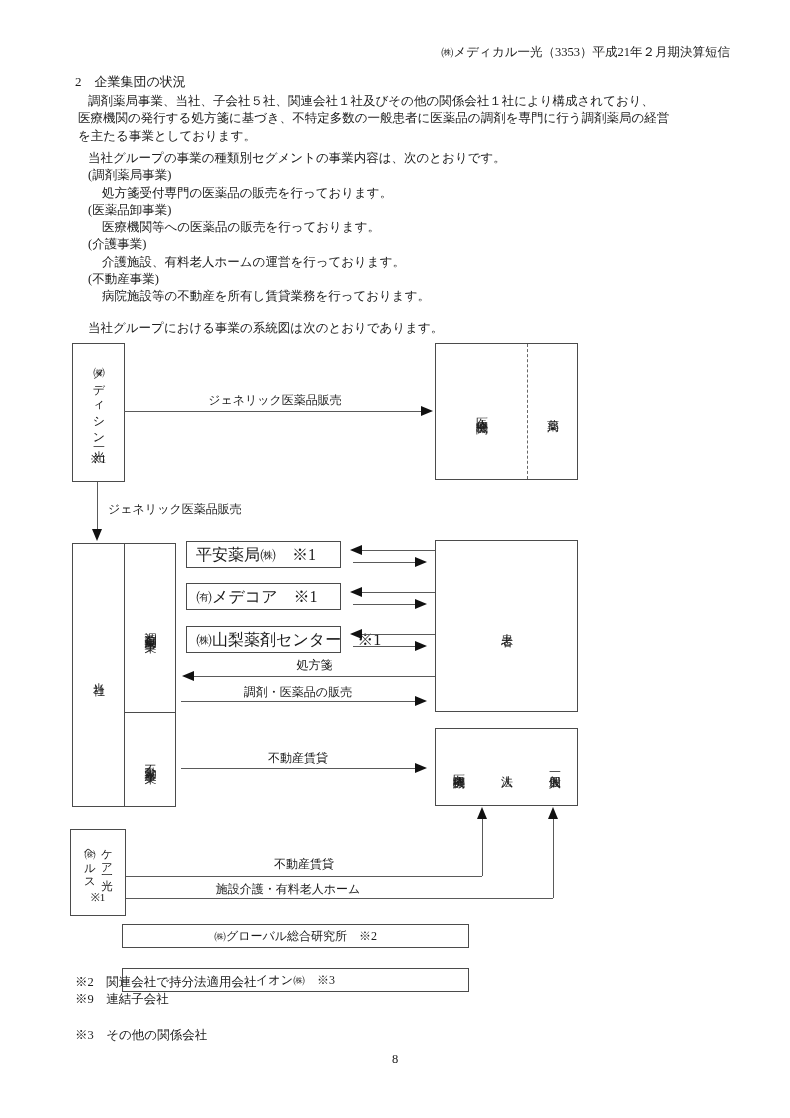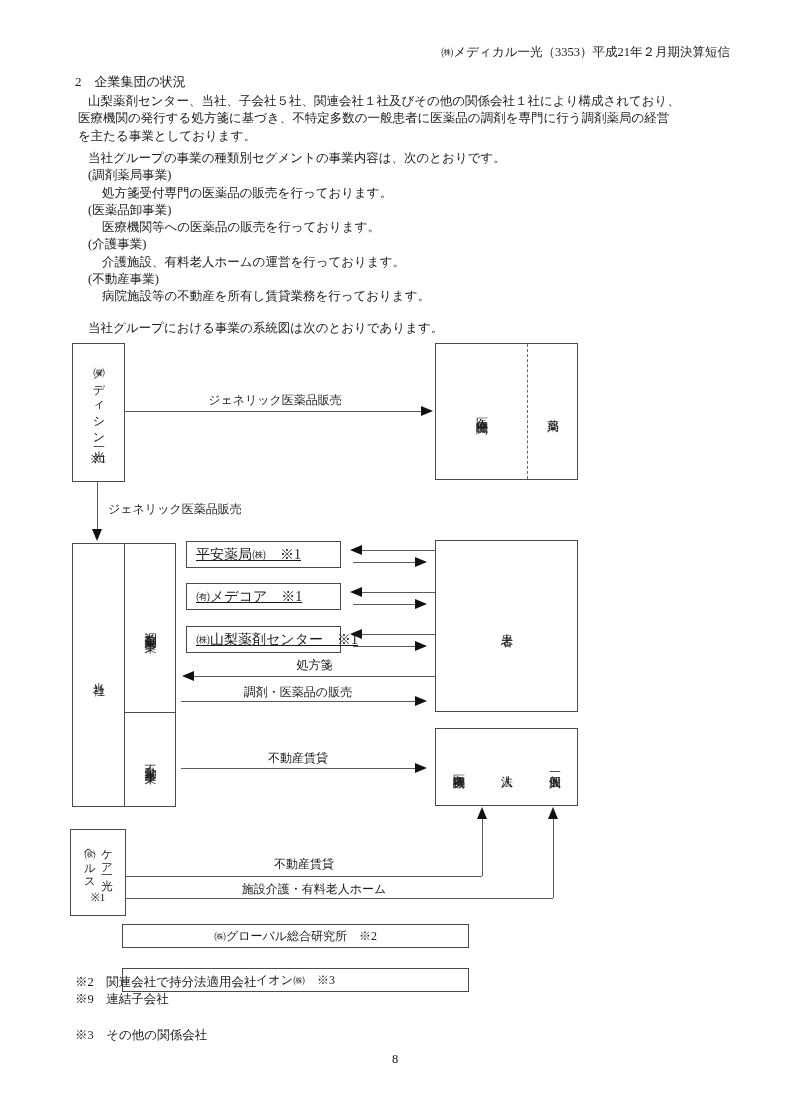--- a/index.html
+++ b/index.html
@@ -42,21 +42,21 @@
   .box-b { left: 435px; top: 343px; width: 143px; height: 137px; display: flex; }
   .box-b .b-left  { width: 92px; border-right: 1px dashed #666; display: flex; align-items: center; justify-content: center; }
   .box-b .b-right { flex: 1; display: flex; align-items: center; justify-content: center; }
 
   .box-c { left: 72px; top: 543px; width: 104px; height: 264px; display: flex; }
   .c-left { width: 52px; border-right: 1px solid #4b4b4b; display: flex; align-items: center; justify-content: center; }
   .c-right { flex: 1; display: flex; flex-direction: column; }
   .c-rt { height: 169px; border-bottom: 1px solid #4b4b4b; display: flex; align-items: center; justify-content: center; }
   .c-rb { flex: 1; display: flex; align-items: center; justify-content: center; }
 
-  .box-d { left: 186px; width: 155px; height: 27px; font-size: 14px; line-height: 25px; padding-left: 9px; white-space: nowrap; text-decoration: underline; }
+  .box-d { left: 186px; width: 155px; height: 27px; font-size: 16px; line-height: 25px; padding-left: 9px; white-space: nowrap; }
 
   .box-e { left: 435px; top: 540px; width: 143px; height: 172px; display: flex; align-items: center; justify-content: center; }
 
   .box-f { left: 435px; top: 728px; width: 143px; height: 78px; display: flex; align-items: center; justify-content: space-between; padding: 0 14px; }
   .box-f .vt { letter-spacing: 1px; }
 
   .box-g { left: 70px; top: 829px; width: 56px; height: 87px; display: flex; flex-direction: column; align-items: center; justify-content: center; }
   .box-g .g-name { display: flex; flex-direction: row; gap: 2px; }
   .box-g .vt { font-size: 11.5px; letter-spacing: 1px; }
   .box-g .note { font-size: 11px; margin-top: 5px; }
@@ -68,21 +68,21 @@
 </style>
 </head>
 <body>
 
 <div class="page">
 
   <div class="abs doc-title">㈱メディカル一光（3353）平成21年２月期決算短信</div>
   <div class="abs heading t13">2　企業集団の状況</div>
 
   <div class="abs textblock t125" style="left:78px; top:93px;">
-    <div class="ind1">山梨薬剤センター、当社、子会社５社、関連会社１社及びその他の関係会社１社により構成されており、</div>
+    <div class="ind1">調剤薬局事業、当社、子会社５社、関連会社１社及びその他の関係会社１社により構成されており、</div>
     <div>医療機関の発行する処方箋に基づき、不特定多数の一般患者に医薬品の調剤を専門に行う調剤薬局の経営</div>
     <div>を主たる事業としております。</div>
   </div>
 
   <div class="abs textblock t125" style="left:78px; top:150px;">
     <div class="ind1">当社グループの事業の種類別セグメントの事業内容は、次のとおりです。</div>
     <div class="ind1">(調剤薬局事業)</div>
     <div class="ind2">処方箋受付専門の医薬品の販売を行っております。</div>
     <div class="ind1">(医薬品卸事業)</div>
     <div class="ind2">医療機関等への医薬品の販売を行っております。</div>
@@ -177,21 +177,21 @@
       <span class="vt">ケア一光</span>
     </div>
     <span class="note">※1</span>
   </div>
 
   <div class="diag-label" style="left:126px; top:856px; width:356px;">不動産賃貸</div>
   <div class="hline" style="left:126px; top:876px; width:356px;"></div>
   <div class="vline" style="left:482px; top:819px; height:57px;"></div>
   <div class="ah ah-u" style="left:477px; top:807px;"></div>
 
-  <div class="diag-label" style="left:136px; top:881px; width:356px;">施設介護・有料老人ホーム</div>
+  <div class="diag-label" style="left:110px; top:881px; width:356px;">施設介護・有料老人ホーム</div>
   <div class="hline" style="left:126px; top:898px; width:427px;"></div>
   <div class="vline" style="left:553px; top:819px; height:79px;"></div>
   <div class="ah ah-u" style="left:548px; top:807px;"></div>
 
   <div class="box box-wide" style="top:924px;">㈱グローバル総合研究所　※2</div>
   <div class="box box-wide" style="top:962px;margin-top:6px;">イオン㈱　※3</div>
 
   <div class="notes-line" style="top:991px;">※9　連結子会社</div>
   <div class="notes-line" style="top:974px;">※2　関連会社で持分法適用会社</div>
   <div class="notes-line" style="top:1027px;">※3　その他の関係会社</div>

